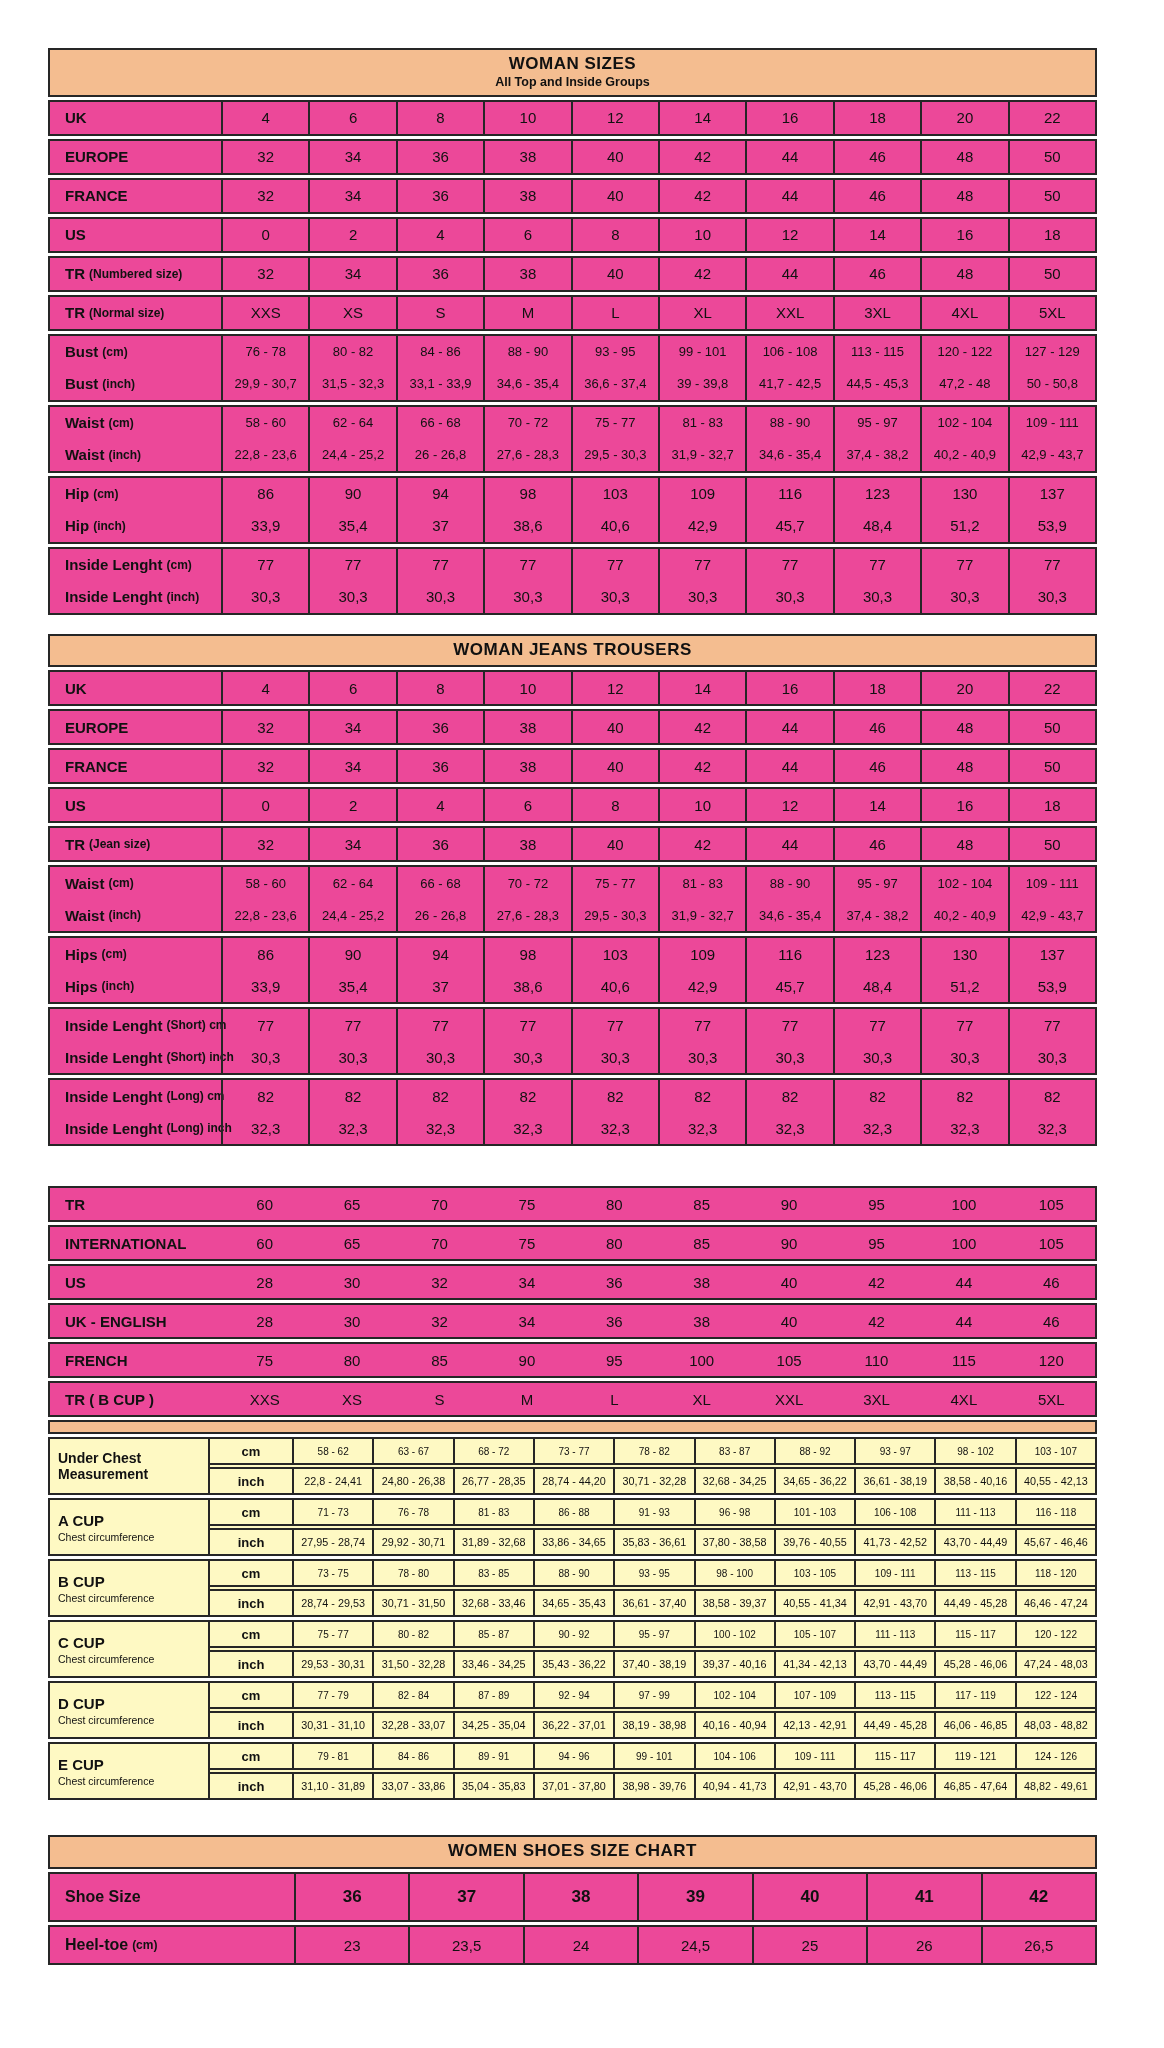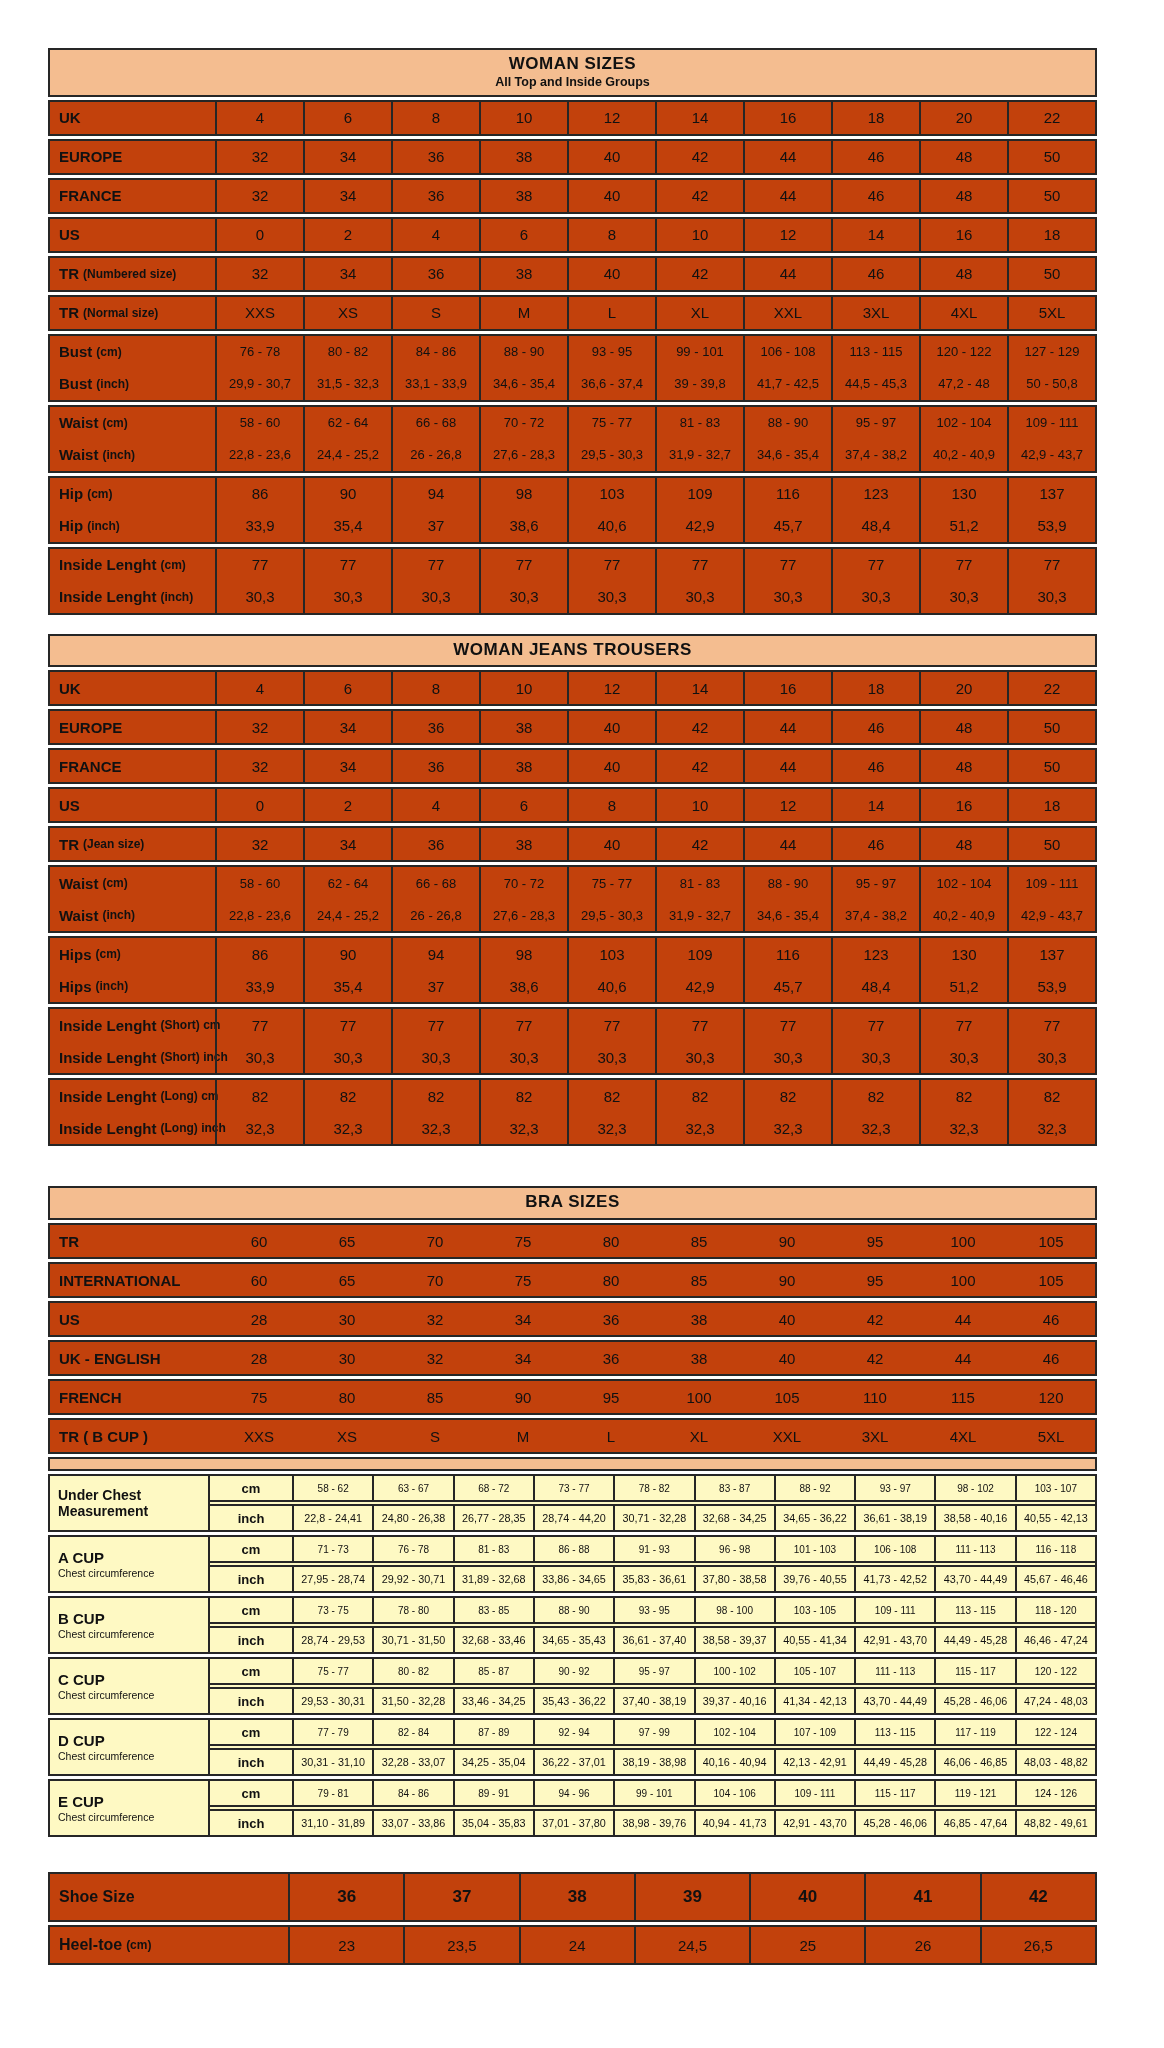--- a/index.html
+++ b/index.html
@@ -6,21 +6,21 @@
   body{width:1164px;height:2048px;font-family:"Liberation Sans",sans-serif;color:#111;}
   .page{width:1049px;margin:48px 0 0 48px;}
   .tbl{width:100%;}
   #jeans-table{margin-top:19px;}
   #bra-table{margin-top:40px;}
   #shoes-table{margin-top:35px;}
   .hd{background:var(--accent,#F4BD90);border:2px solid var(--line,#262626);text-align:center;padding:5px 0 6px;margin-bottom:3px;}
   .hd .t{font-size:17px;font-weight:700;letter-spacing:.5px;line-height:1.1;}
   .hd .s{font-size:12.5px;font-weight:700;margin-top:1px;}
   .groups{display:flex;flex-direction:column;gap:3px;}
-  .grp{display:grid;border:2px solid var(--line,#262626);background:#c2410c;}
+  .grp{display:grid;border:2px solid var(--line,#262626);background:#ec4899;padding-left:6px;}
   .grp.std{grid-template-columns:165px repeat(10,1fr);}
   .grp.shoe{grid-template-columns:238px repeat(7,1fr);}
   .col{display:flex;flex-direction:column;justify-content:center;min-width:0;}
   .valcol{border-left:2px solid var(--line,#262626);}
   .grp.nosep .valcol{border-left:none;}
   .lbl{height:32px;display:flex;align-items:center;padding-left:9px;font-weight:700;font-size:15px;gap:4px;white-space:nowrap;}
   .lbl .sm{font-size:12px;font-weight:700;}
   .val{height:32px;display:flex;align-items:center;justify-content:center;font-size:15px;}
   .val.range{font-size:13px;}
   .val.b{font-weight:700;font-size:17px;}
@@ -885,23 +885,20 @@
           </div>
           <div class="col valcol">
             <div class="val">82</div>
             <div class="val">32,3</div>
           </div>
         </div>
       </div>
   </section>
 
   <section class="tbl" id="bra-table">
-    <header class="hd">
-      <div class="t">BRA SIZES</div>
-    </header>
     <div class="groups" id="t3-groups">
         <div class="grp std nosep">
           <div class="col lblcol">
             <div class="lbl">
               <span>TR</span>
             </div>
           </div>
           <div class="col valcol">
             <div class="val">60</div>
           </div>
@@ -1319,20 +1316,23 @@
               <div class="cell v">45,28 - 46,06</div>
               <div class="cell v">46,85 - 47,64</div>
               <div class="cell v">48,82 - 49,61</div>
             </div>
           </div>
         </div>
       </div>
   </section>
 
   <section class="tbl" id="shoes-table">
+    <header class="hd">
+      <div class="t">WOMEN SHOES SIZE CHART</div>
+    </header>
     <div class="groups" id="t4-groups">
         <div class="grp shoe shoe-size-row">
           <div class="col lblcol">
             <div class="lbl">
               <span>Shoe Size</span>
             </div>
           </div>
           <div class="col valcol">
             <div class="val b">36</div>
           </div>

